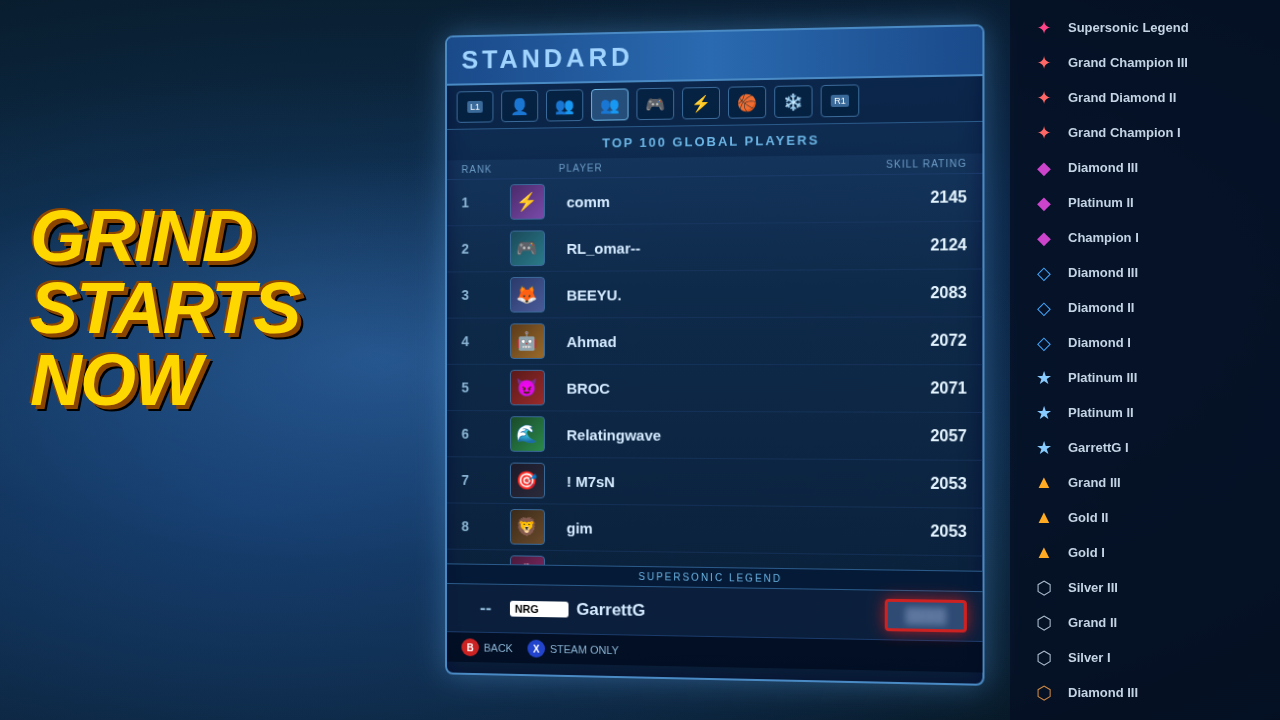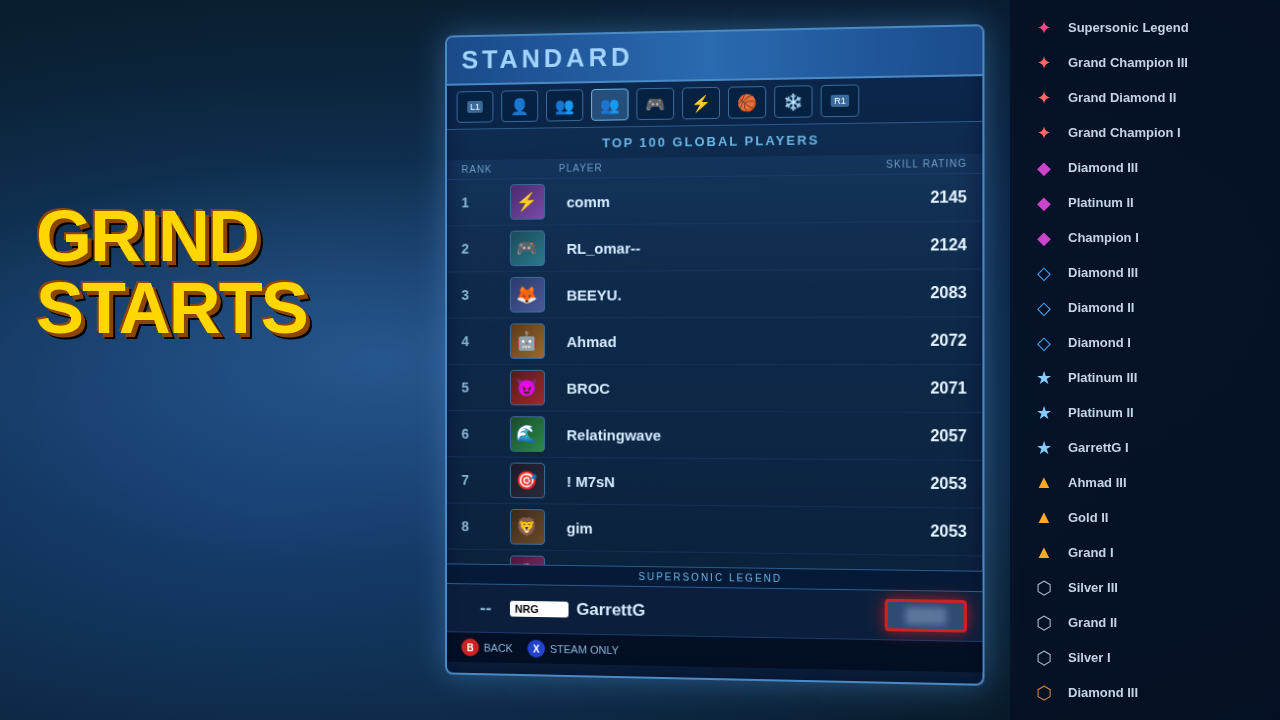--- a/index.html
+++ b/index.html
@@ -24,25 +24,26 @@
       inset: 0;
       background: 
         radial-gradient(ellipse at 20% 70%, rgba(30,80,150,0.5) 0%, transparent 60%),
         radial-gradient(ellipse at 80% 30%, rgba(10,40,90,0.4) 0%, transparent 50%);
       z-index: 0;
     }
 
     
     .grind-text {
       position: absolute;
-      left: 36px;
+      left: 30px;
       top: 200px;
       z-index: 5;
       font-size: 72px;
       font-weight: 900;
+      font-style: italic;
       color: #FFD700;
       text-shadow: 4px 4px 0 #8B4500, 6px 6px 0 #000, -2px -2px 0 #8B4500;
       line-height: 1;
       letter-spacing: -2px;
       text-transform: uppercase;
     }
     .grind-text span { display: block; }
 
     
     .leaderboard-panel {
@@ -332,20 +333,21 @@
   </style>
 </head>
 <body>
 
 <div class="bg"></div>
 <div class="bg-stadium"></div>
 
 <div class="grind-text">
   <span>GRIND</span>
   <span>STARTS</span>
+  <span>NOW</span>
 </div>
 
 <div class="leaderboard-panel">
 
   <div class="panel-header">
     <span class="panel-title">STANDARD</span>
   </div>
 
   <div class="nav-tabs">
     <div class="nav-tab">
@@ -530,29 +532,29 @@
     <div class="rank-item">
       <span class="rank-icon ri-platinum">★</span>
       <span class="rank-name">Platinum II</span>
     </div>
     <div class="rank-item">
       <span class="rank-icon ri-platinum">★</span>
       <span class="rank-name">GarrettG I</span>
     </div>
     <div class="rank-item">
       <span class="rank-icon ri-gold">▲</span>
-      <span class="rank-name">Ahmad III</span>
+      <span class="rank-name">Grand III</span>
     </div>
     <div class="rank-item">
       <span class="rank-icon ri-gold">▲</span>
       <span class="rank-name">Gold II</span>
     </div>
     <div class="rank-item">
       <span class="rank-icon ri-gold">▲</span>
-      <span class="rank-name">Grand I</span>
+      <span class="rank-name">Gold I</span>
     </div>
     <div class="rank-item">
       <span class="rank-icon ri-silver">⬡</span>
       <span class="rank-name">Silver III</span>
     </div>
     <div class="rank-item">
       <span class="rank-icon ri-silver">⬡</span>
       <span class="rank-name">Grand II</span>
     </div>
     <div class="rank-item">

